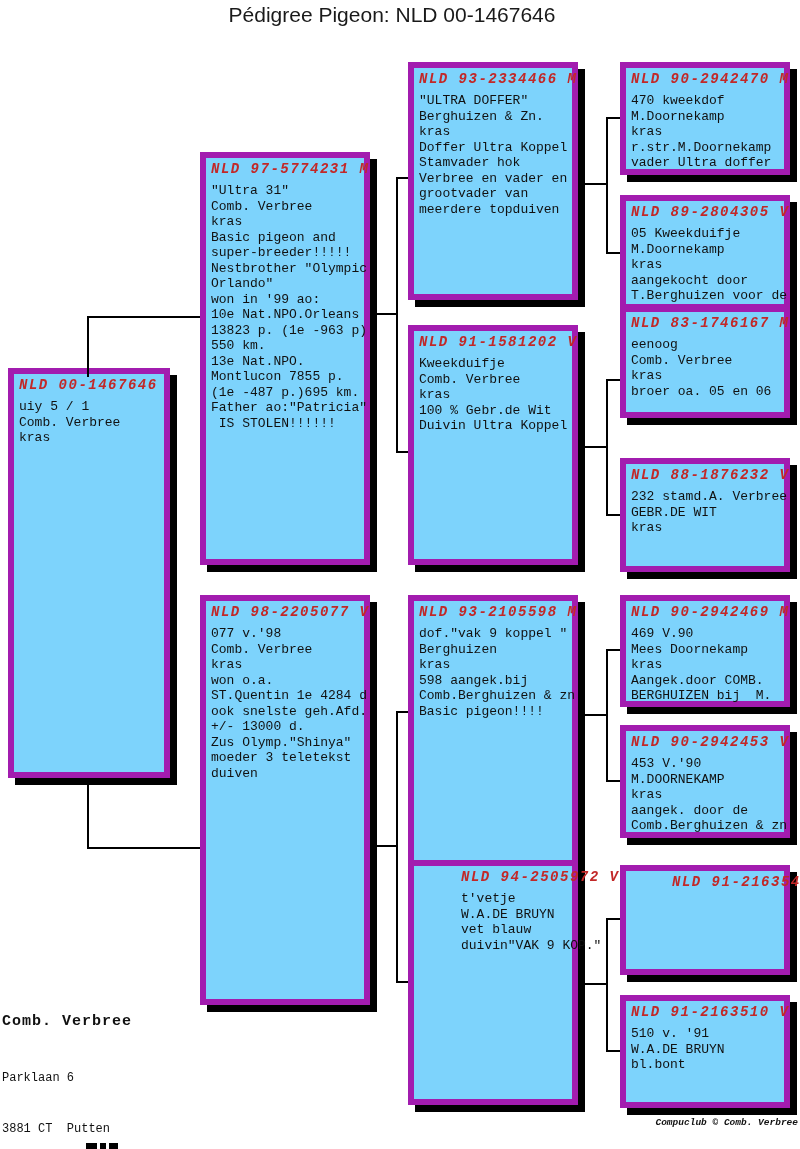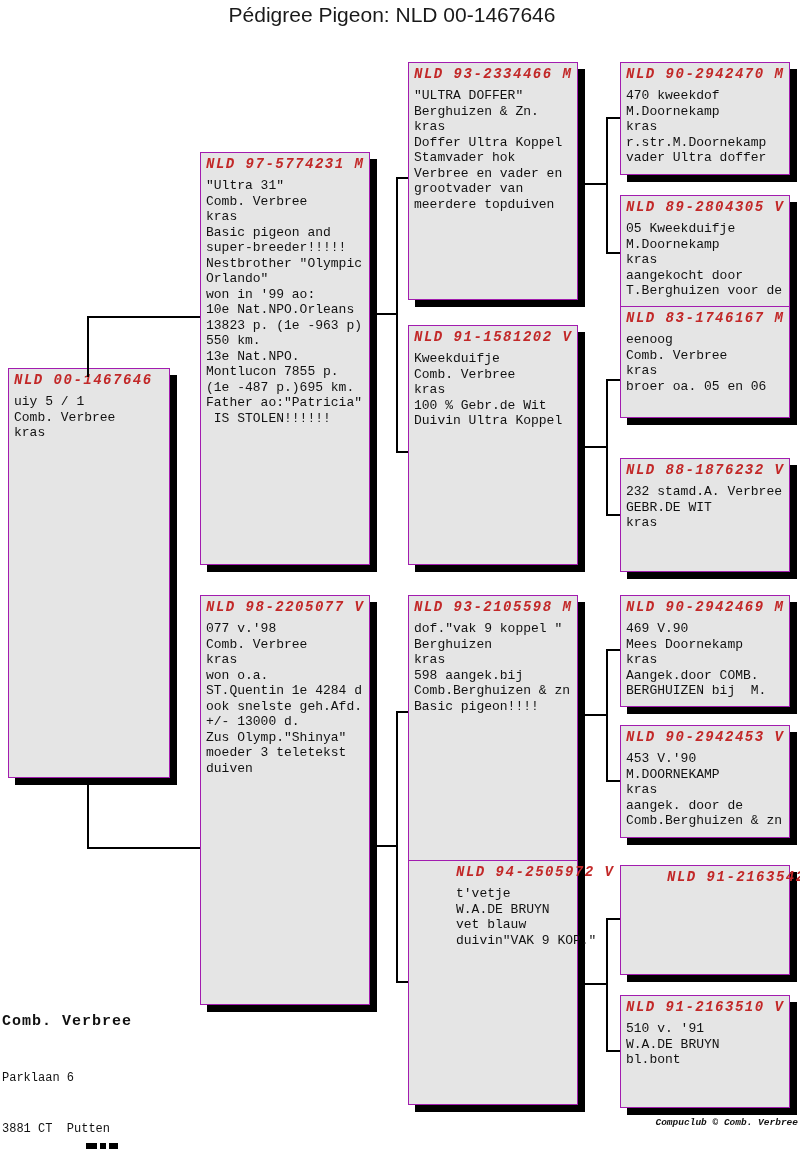--- a/index.html
+++ b/index.html
@@ -5,21 +5,21 @@
   html,body { margin:0; padding:0; }
   body {
     width:800px; height:1149px; position:relative; background:#ffffff;
     font-family:"Liberation Mono", monospace; overflow:hidden; color:#111;
   }
   .pagetitle {
     position:absolute; top:3px; left:0; width:784px; text-align:center;
     font-family:"Liberation Sans", sans-serif; font-size:21px; color:#1a1a1a;
   }
   .pbox {
-    position:absolute; background:#e5e5e5; border:1px solid #a21caf;
+    position:absolute; background:#7dd3fc; border:6px solid #a21caf;
     box-shadow:7px 7px 0 #000; padding:3px 5px; box-sizing:border-box;
   }
   .pbox .ring {
     color:#c22828; font-weight:bold; font-style:italic;
     font-size:14px; letter-spacing:1.5px; margin-bottom:6px; white-space:pre;
   }
   .pbox .body {
     font-size:13px; line-height:15.5px; white-space:pre; color:#111;
   }
   .ln { position:absolute; background:#000; }

